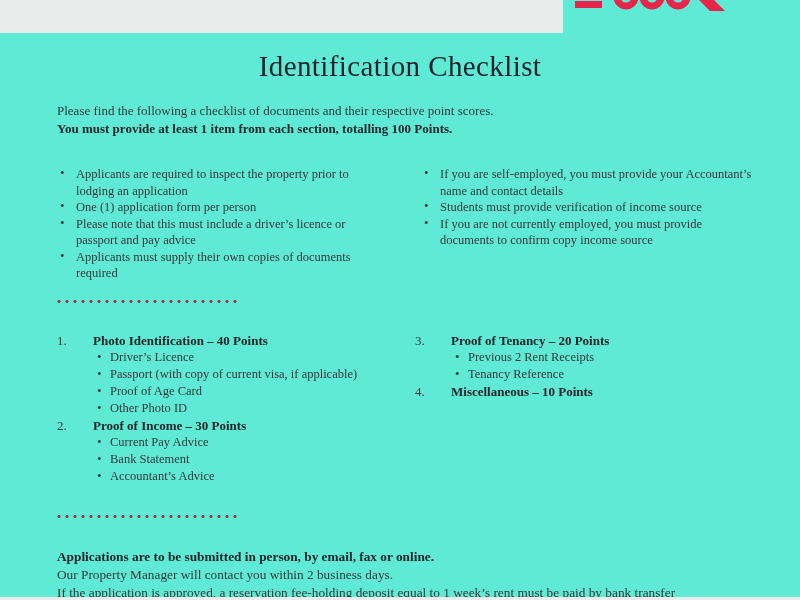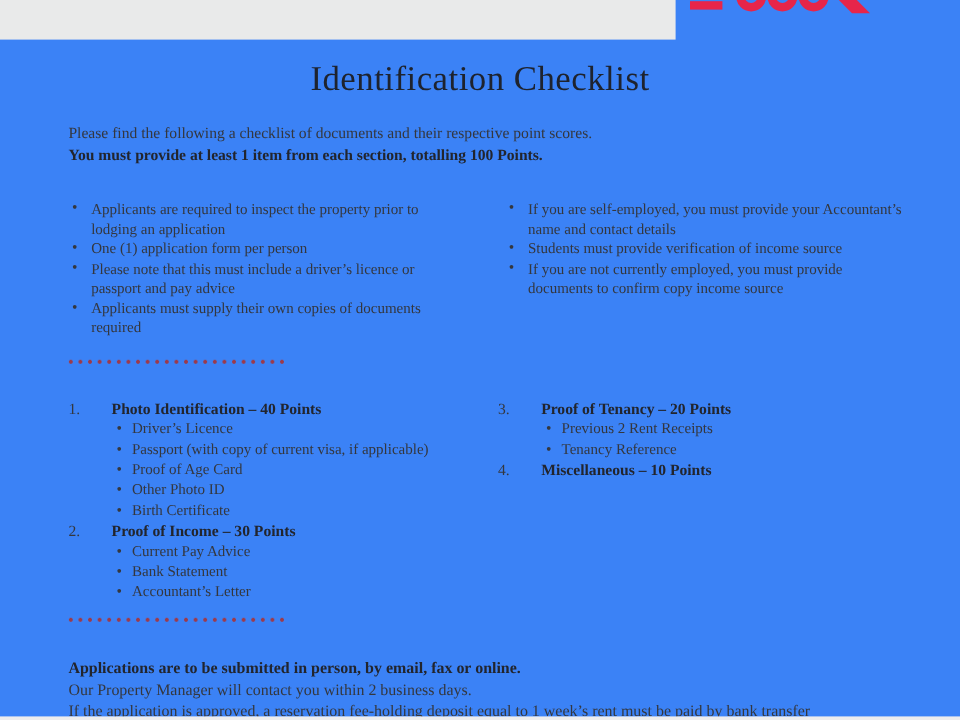--- a/index.html
+++ b/index.html
@@ -11,21 +11,21 @@
     --title:#1e232e;
   }
   *{margin:0;padding:0;box-sizing:border-box;}
   html,body{width:800px;height:600px;}
   body{
     font-family:"Liberation Serif","DejaVu Serif",serif;
     background:#ffffff;
     color:var(--text);
     overflow:hidden;
   }
-  .page{position:relative;width:800px;height:600px;background:#3b82f6;overflow:hidden;}
+  .page{position:relative;width:800px;height:600px;background:#5eead4;overflow:hidden;}
   .top-band{position:absolute;left:0;top:0;width:563px;height:33px;background:var(--band);}
   .bottom-band{position:absolute;left:0;top:597px;width:800px;height:3px;background:#ededee;}
 
   .logo{position:absolute;left:575px;top:0;width:150px;height:12px;color:var(--logo-red);}
   .logo svg{display:block;}
 
   .doc-title{
     position:absolute;left:0;top:50px;width:800px;text-align:center;
     font-size:29px;letter-spacing:0.4px;color:var(--title);font-weight:500;
   }
@@ -117,36 +117,35 @@
         <ul>
 
             <li>Driver’s Licence</li>
 
             <li>Passport (with copy of current visa, if applicable)</li>
 
             <li>Proof of Age Card</li>
 
             <li>Other Photo ID</li>
 
-            <li>Birth Certificate</li>
           </ul>
       </div>
 
       <div class="section">
         <div class="section-heading">
           <span class="num">2.</span>
           <span class="sec-title">Proof of Income – 30 Points</span>
         </div>
         <ul>
 
             <li>Current Pay Advice</li>
 
             <li>Bank Statement</li>
 
-            <li>Accountant’s Letter</li>
+            <li>Accountant’s Advice</li>
           </ul>
       </div>
     </div>
 
   <div class="sections-col sections-right">
 
       <div class="section">
         <div class="section-heading">
           <span class="num">3.</span>
           <span class="sec-title">Proof of Tenancy – 20 Points</span>

